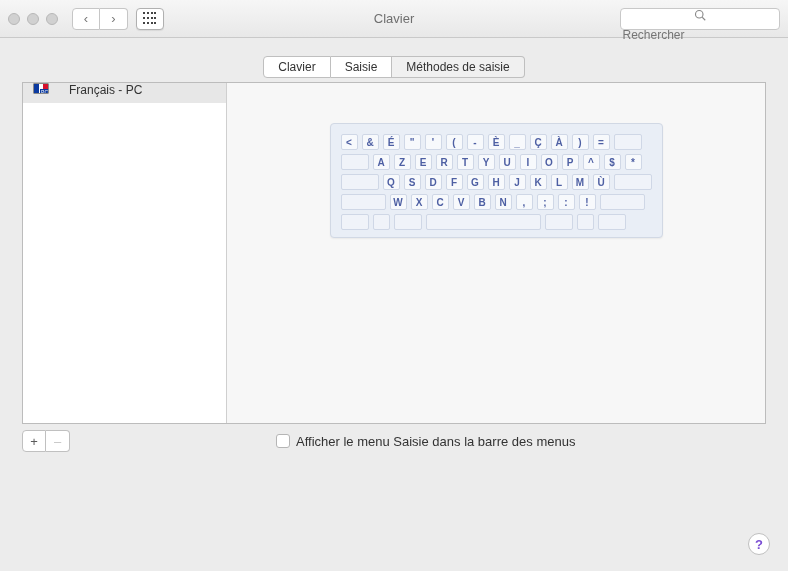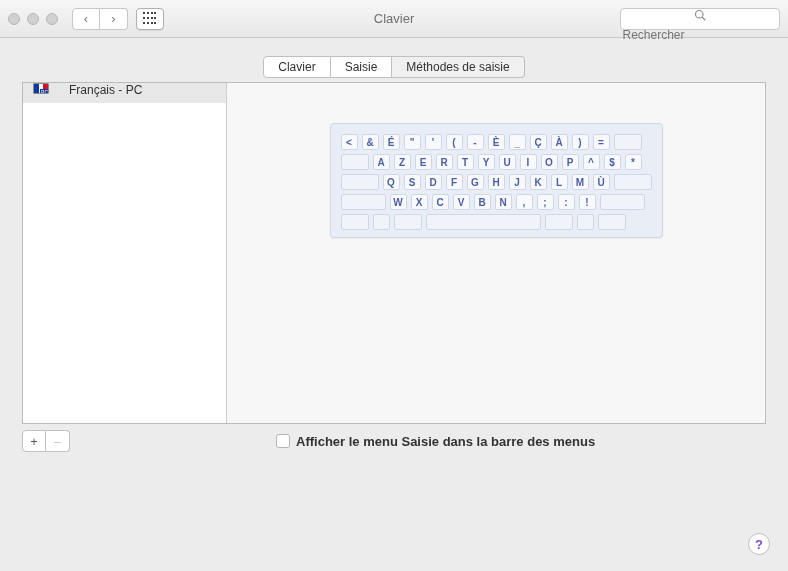--- a/index.html
+++ b/index.html
@@ -107,21 +107,21 @@
 
   
   .bottom { display:flex; align-items:center; margin-top: 6px; }
   .addremove { display:flex; }
   .arbtn {
     width: 24px; height: 22px; background:#fff; border:1px solid #c0c0c0;
     display:flex; align-items:center; justify-content:center; color:#5a5a5a;
   }
   .arbtn:first-child { border-radius:4px 0 0 4px; }
   .arbtn:last-child { border-radius:0 4px 4px 0; border-left:none; color:#c4c4c4; }
-  .checkrow { display:flex; align-items:center; gap:6px; margin-left: 206px; font-size: 13px; color:#333;font-weight:bold; }
+  .checkrow { display:flex; align-items:center; gap:6px; margin-left: 206px; font-size: 13px; color:#333; }
   .checkbox { width:14px; height:14px; border:1px solid #b5b5b5; border-radius:3px; background:#fff; }
 
   .helpbtn {
     position:absolute; right:18px; bottom:16px;
     width:22px; height:22px; border-radius:50%;
     border:1px solid #c0c0c0; background:#fff;
     display:flex; align-items:center; justify-content:center;
     color:#7a4dd4; font-size:13px; font-weight:600;
   }
 </style>

